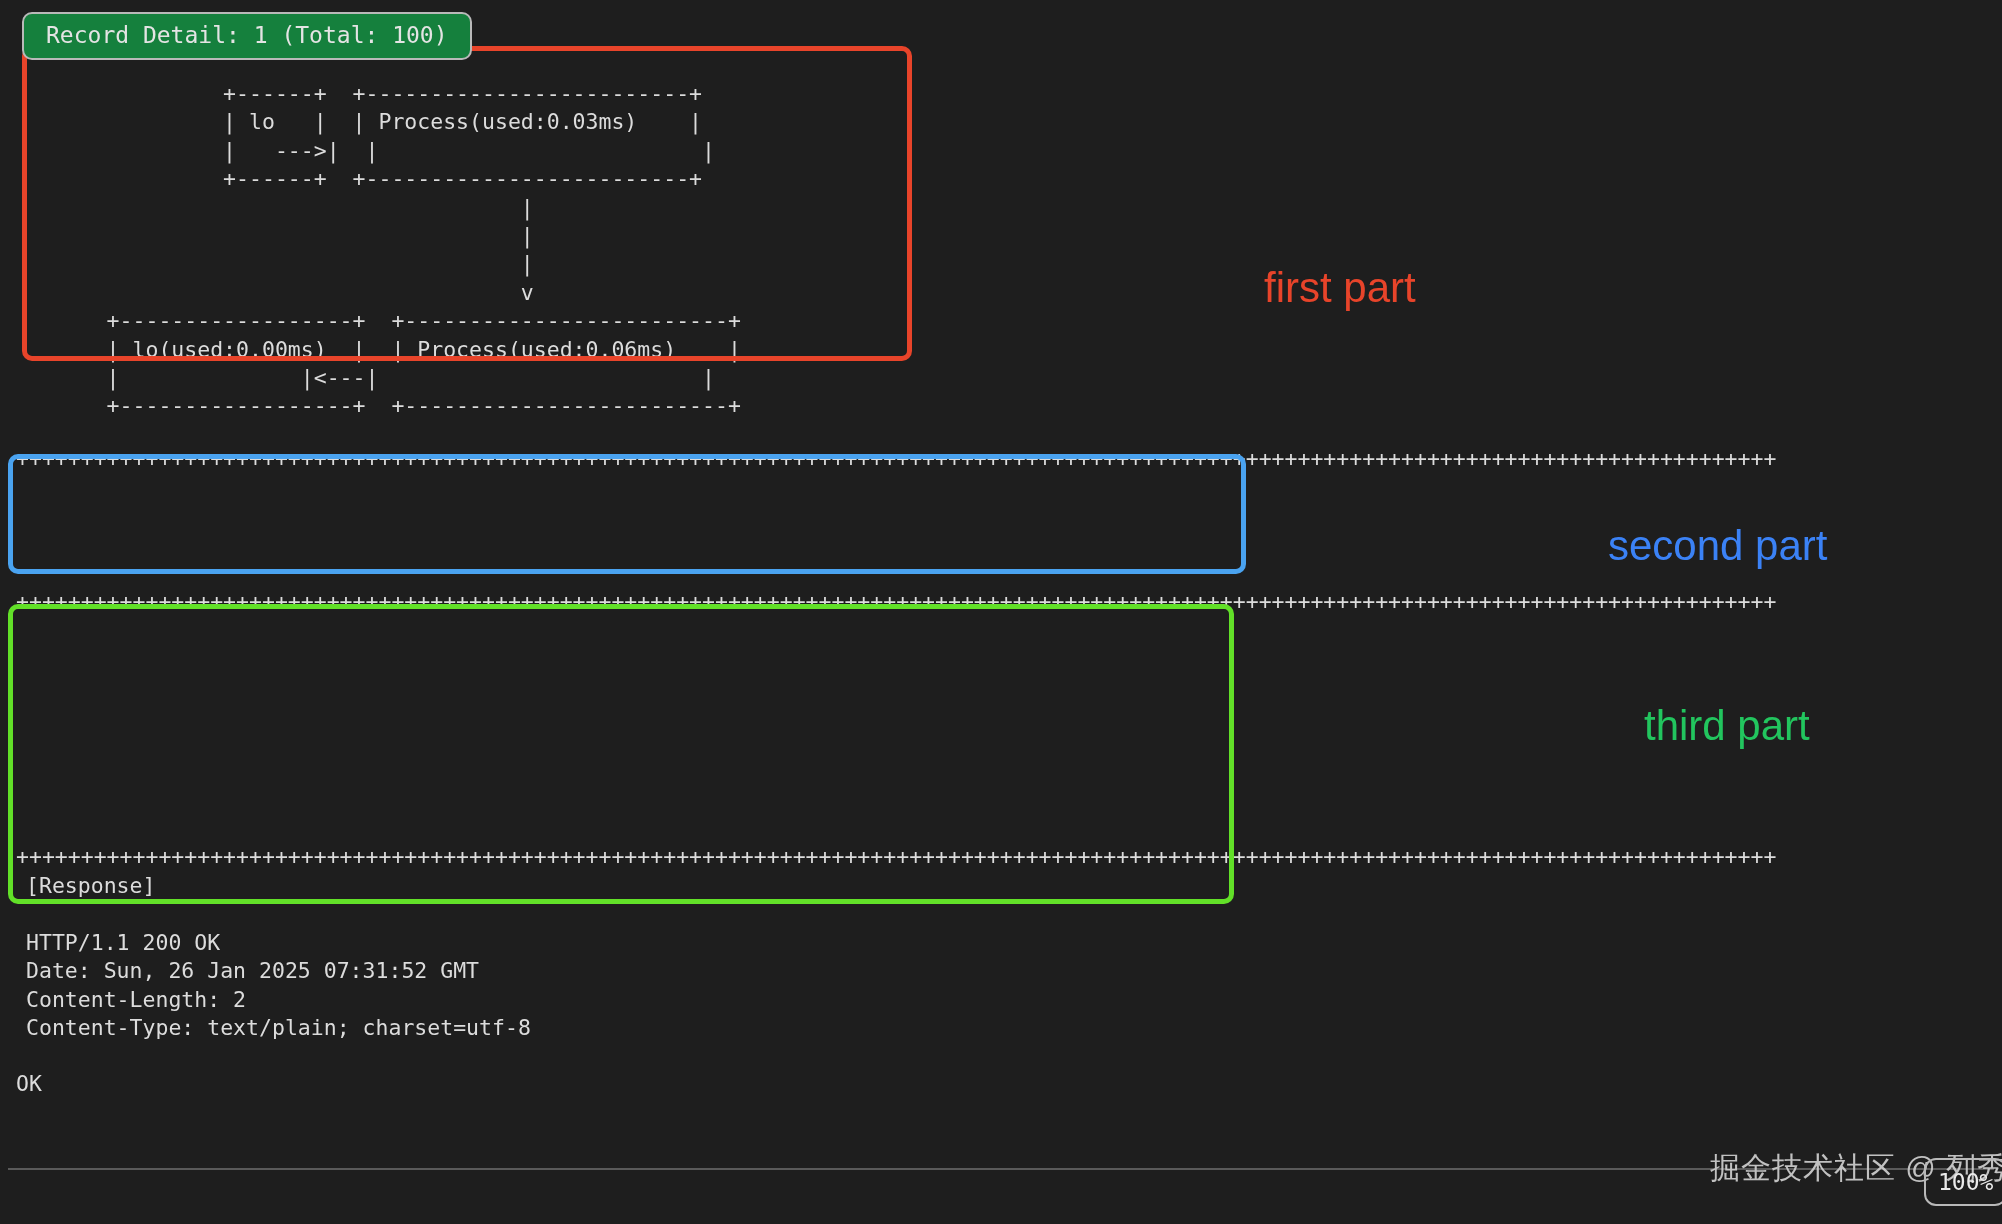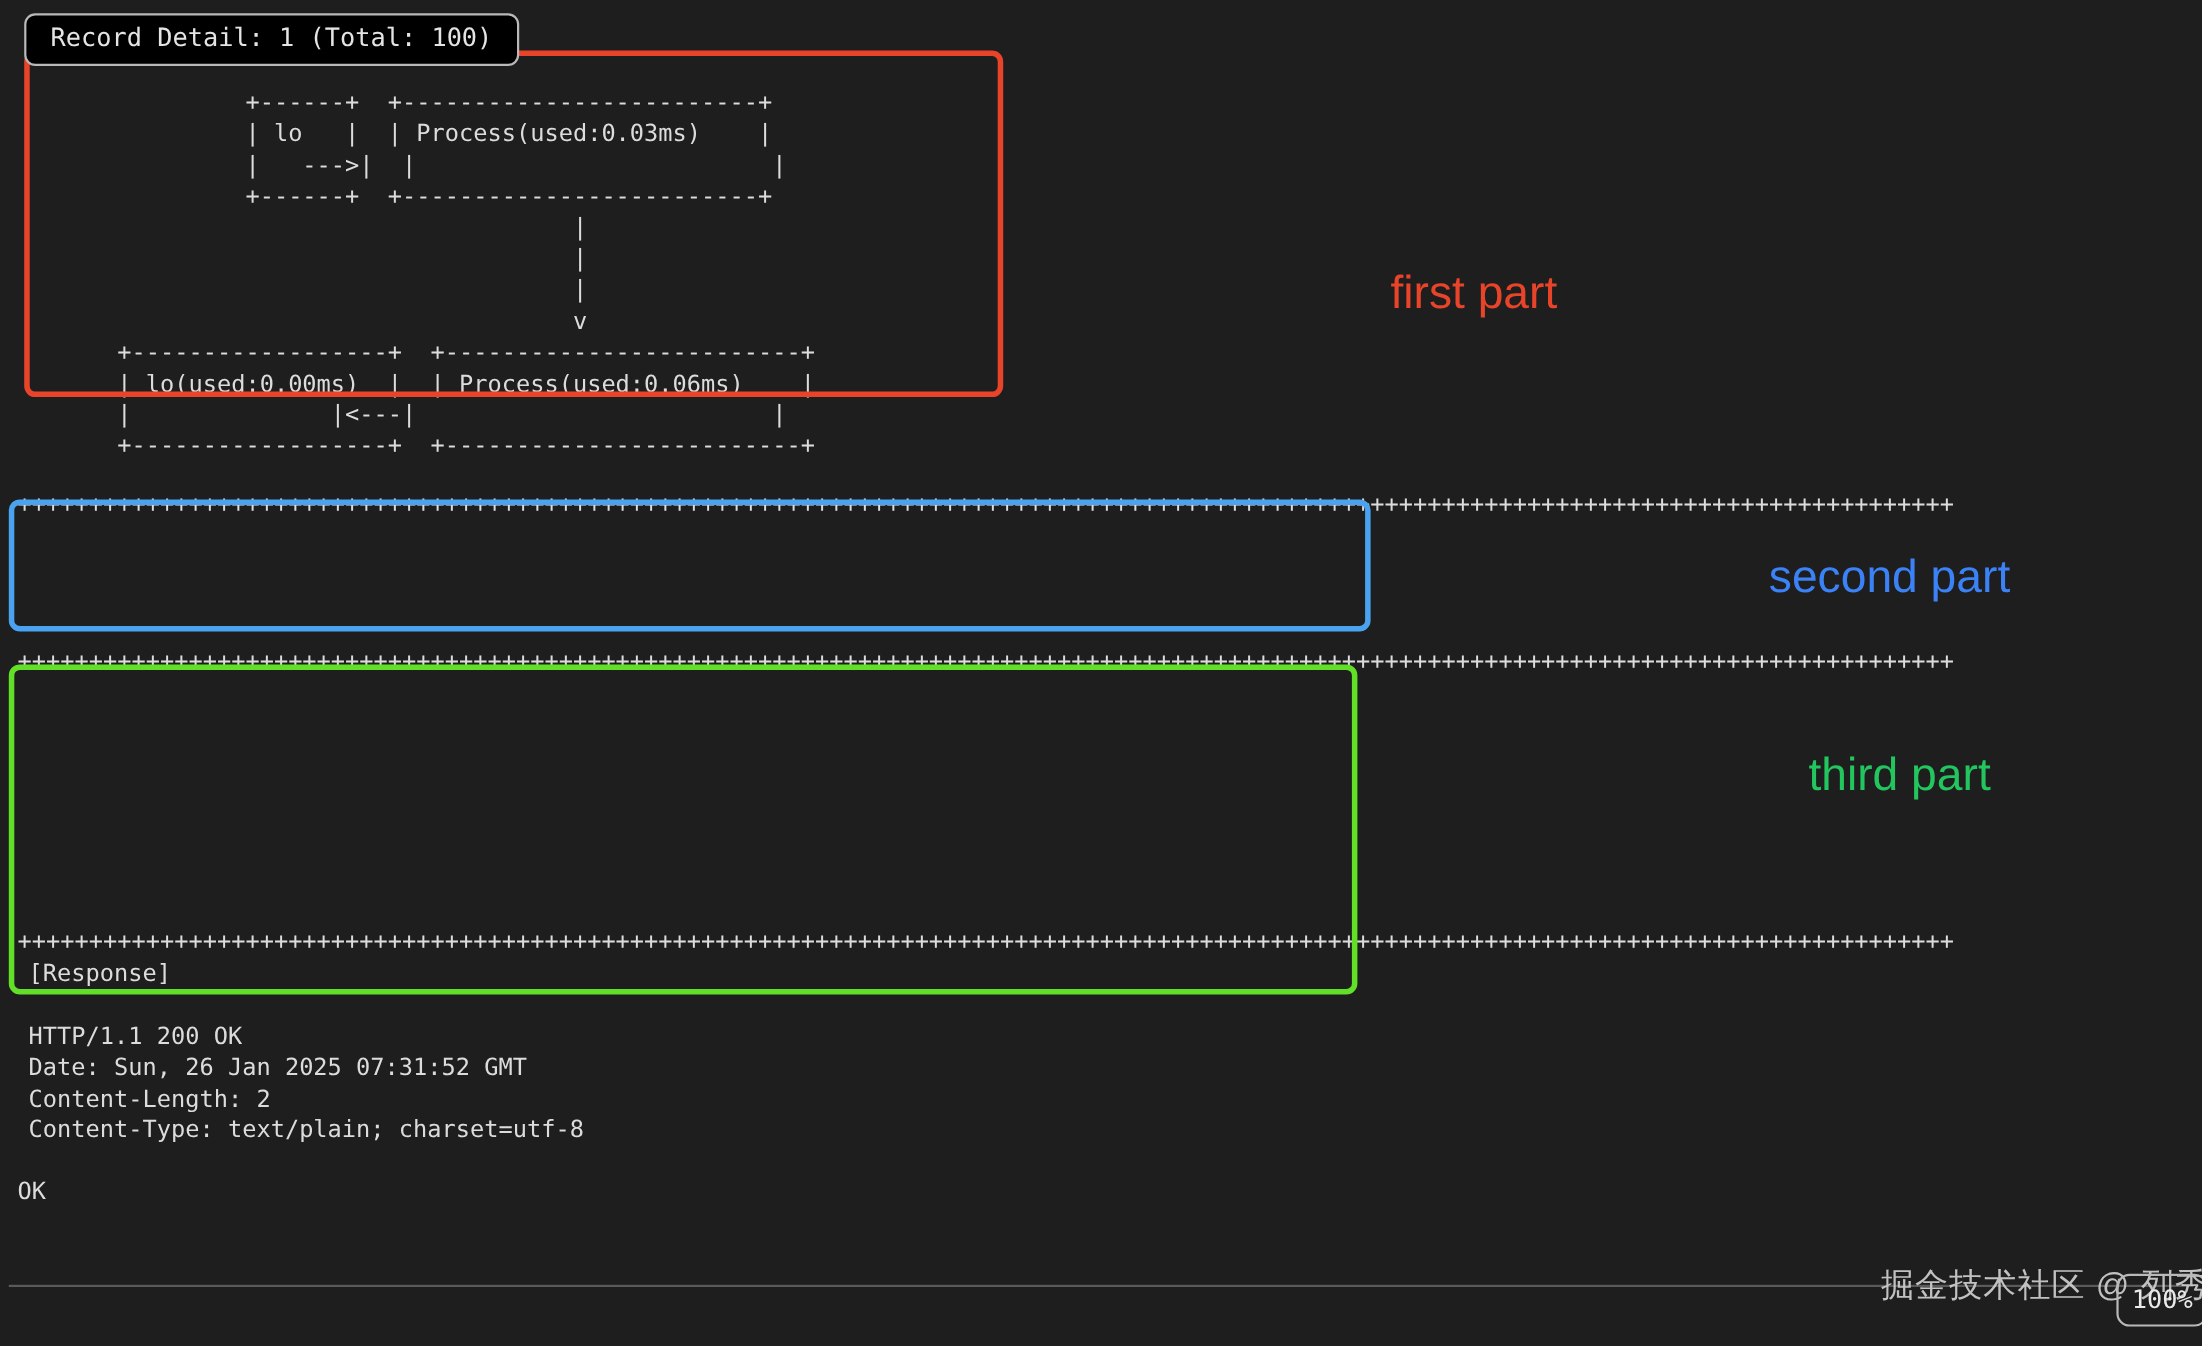--- a/index.html
+++ b/index.html
@@ -46,21 +46,21 @@
   .block-body { position: absolute; left: 16px; top: 1070px; }
 
   
   .title-chip {
     position: absolute;
     left: 22px;
     top: 12px;
     padding: 8px 22px 10px 22px;
     border: 2px solid #b9b9b9;
     border-radius: 10px;
-    background: #000000;
+    background: #15803d;
     font-family: "DejaVu Sans Mono", "Liberation Mono", monospace;
     font-size: 23px;
     color: #e4e4e4;
     z-index: 6;
     white-space: pre;
   }
 
   
   .anno-box {
     position: absolute;
@@ -74,20 +74,21 @@
   #box-first  { left: 22px;  top: 46px;  width: 880px;  height: 305px; border-color: #e8442a; }
   #box-second { left: 8px;   top: 454px; width: 1228px; height: 110px; border-color: #4aa3f0; }
   #box-third  { left: 8px;   top: 604px; width: 1216px; height: 290px; border-color: #62e028; }
 
   .anno-label {
     position: absolute;
     font-family: "Liberation Sans", sans-serif;
     font-weight: 400;
     z-index: 7;
     white-space: pre;
+    margin-top: 22px;
   }
   #label-first  { left: 1264px; top: 242px; font-size: 42px; color: #e8442a; }
   #label-second { left: 1608px; top: 500px; font-size: 42px; color: #3b82f6; }
   #label-third  { left: 1644px; top: 680px; font-size: 42px; color: #22c55e; }
 
   
   .footer-rule {
     position: absolute;
     left: 8px;
     top: 1168px;

